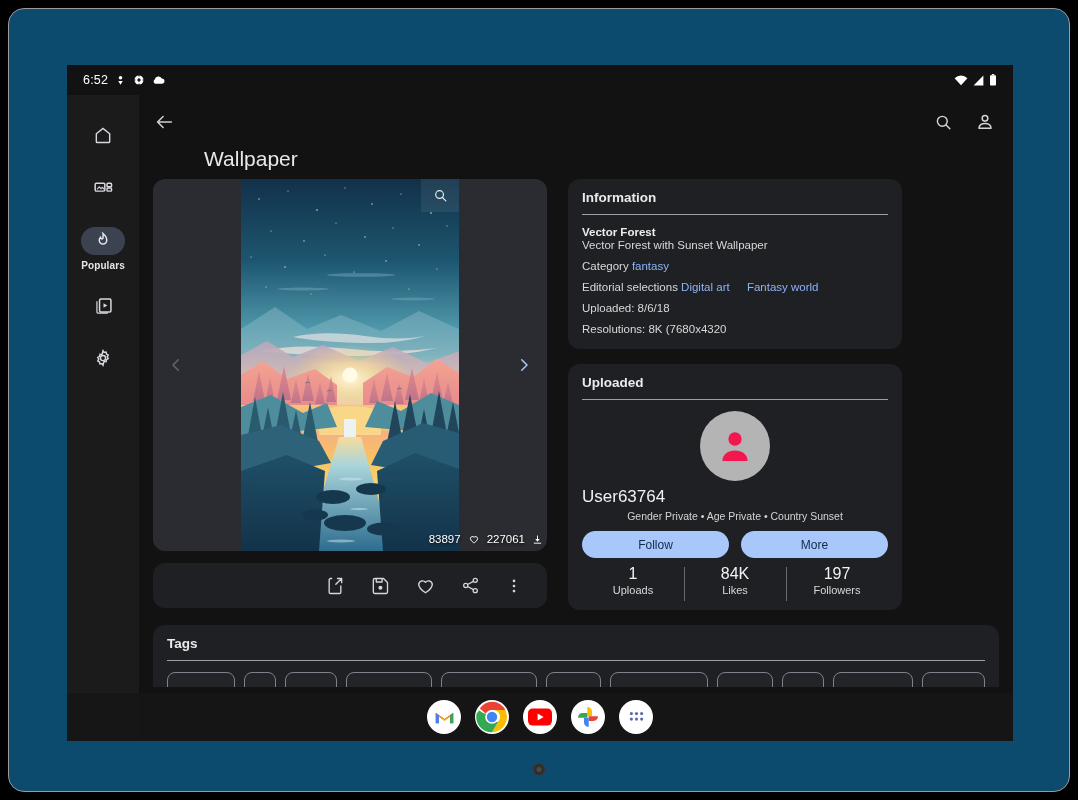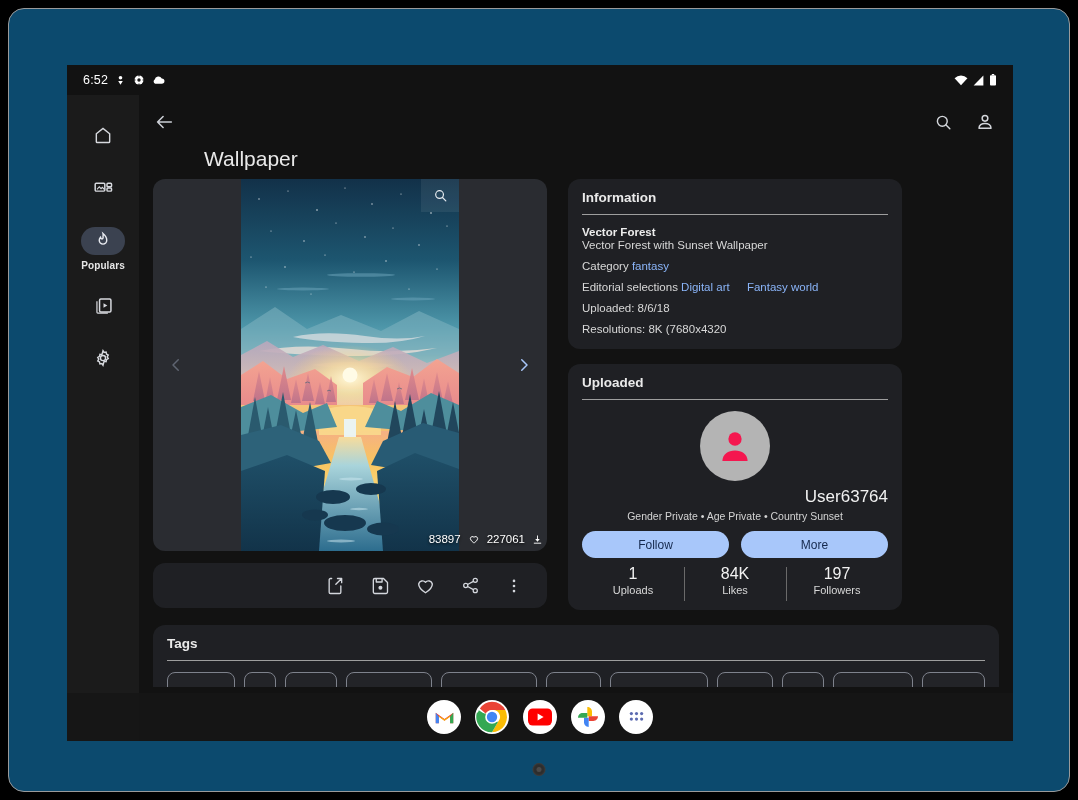--- a/index.html
+++ b/index.html
@@ -142,21 +142,21 @@
   .link { color: #8ab4f8; cursor: pointer; }
   .link + .link { margin-left: 14px; }
 
   
   #avatar {
     width: 70px; height: 70px; border-radius: 50%;
     background: #b4b4b4; margin: 7px auto 0;
     display: flex; align-items: center; justify-content: center;
   }
   #pub-name {
-    text-align: right; color: #f1f1f1; font-size: 17px;
+    text-align: left; color: #f1f1f1; font-size: 17px;
     margin-top: 6px; font-weight: 400;
   }
   #pub-privacy {
     text-align: center; color: #d4d4d4; font-size: 10.5px; margin-top: 3px;
   }
   #pub-buttons { display: flex; gap: 12px; margin-top: 9px; }
   .pub-btn {
     flex: 1; height: 27px; border-radius: 14px;
     background: #a8c7fa; color: #15294d; font-size: 12px;
     display: flex; align-items: center; justify-content: center;

